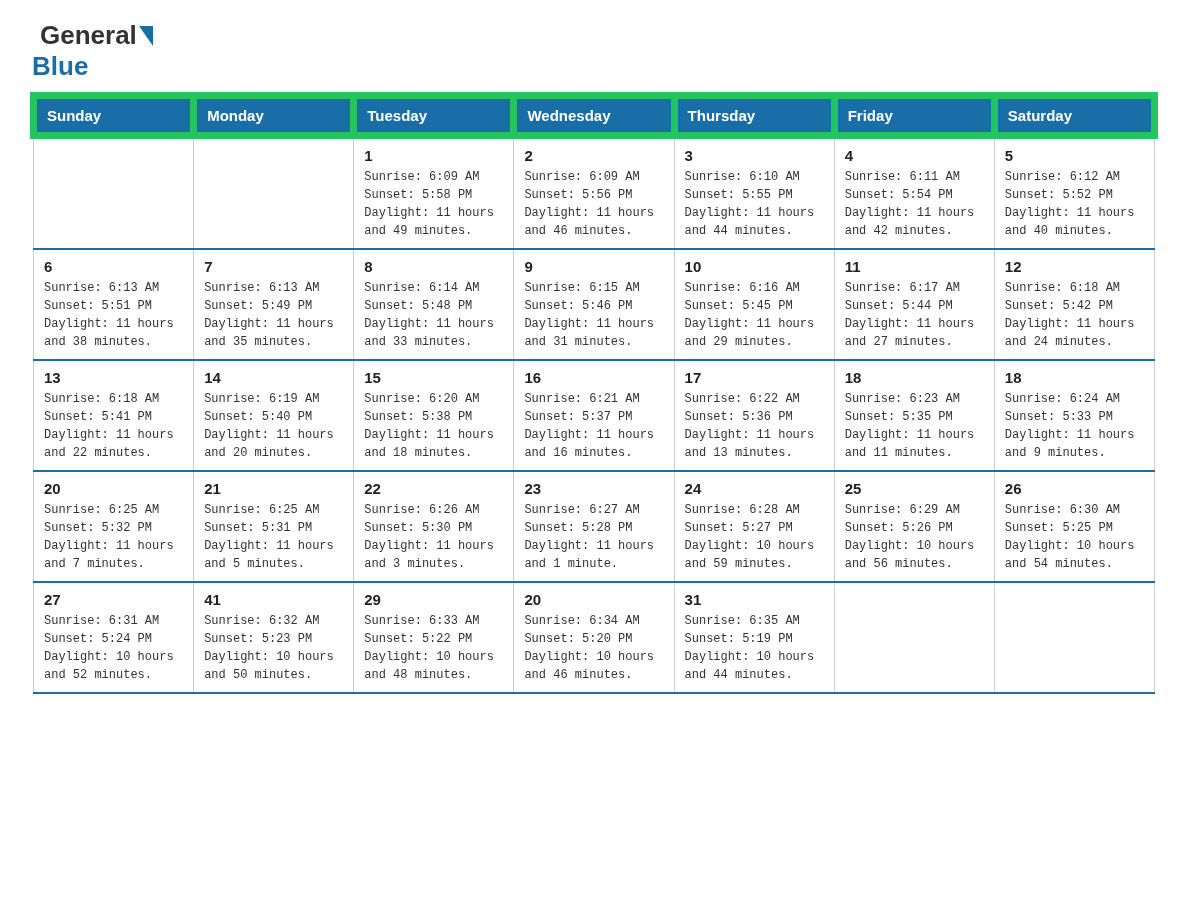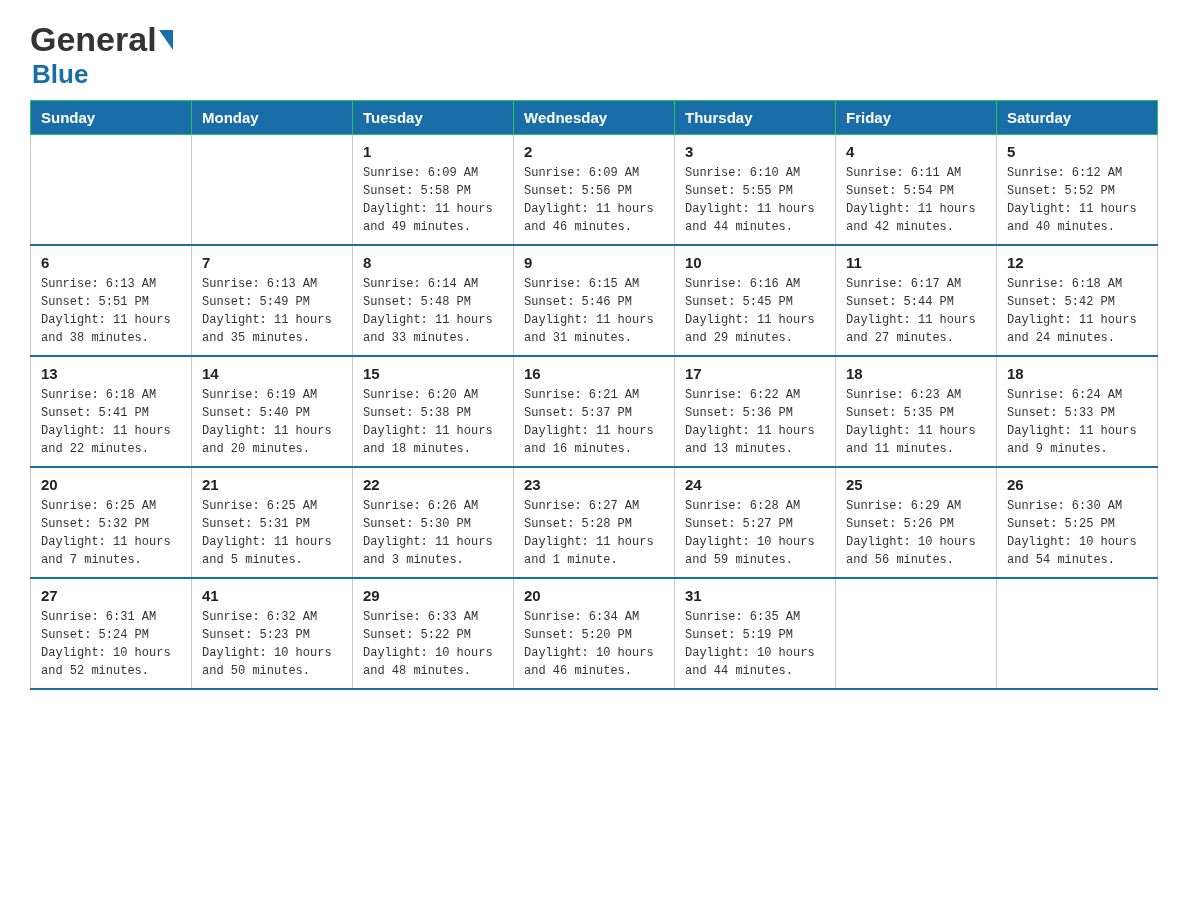--- a/index.html
+++ b/index.html
@@ -17,23 +17,24 @@
       margin-bottom: 10px;
     }
     .logo {
       display: flex;
       flex-direction: column;
       align-items: flex-start;
     }
     .logo-top {
       display: flex;
       align-items: center;
-      font-size: 34px;
+      font-size: 26px;
       font-weight: bold;
       color: #333;
+      margin-left: 10px;
     }
     .logo-general { color: #333; }
     .logo-triangle {
       width: 0;
       height: 0;
       border-left: 14px solid transparent;
       border-right: 0px solid transparent;
       border-top: 20px solid #1a6ea8;
       margin: 0 2px;
       display: inline-block;
@@ -61,21 +62,21 @@
       border-collapse: collapse;
       margin-top: 10px;
     }
     thead tr th {
       background-color: #1a6ea8;
       color: #fff;
       font-size: 15px;
       font-weight: bold;
       padding: 8px 10px;
       text-align: left;
-      border: 1px solid #22c55e;
+      border: 7px solid #22c55e;
       margin-top: 38px;
     }
     tbody tr {
       border-bottom: 2px solid #1a6ea8;
     }
     tbody td {
       vertical-align: top;
       padding: 8px 10px;
       font-size: 12.5px;
       color: #222;

